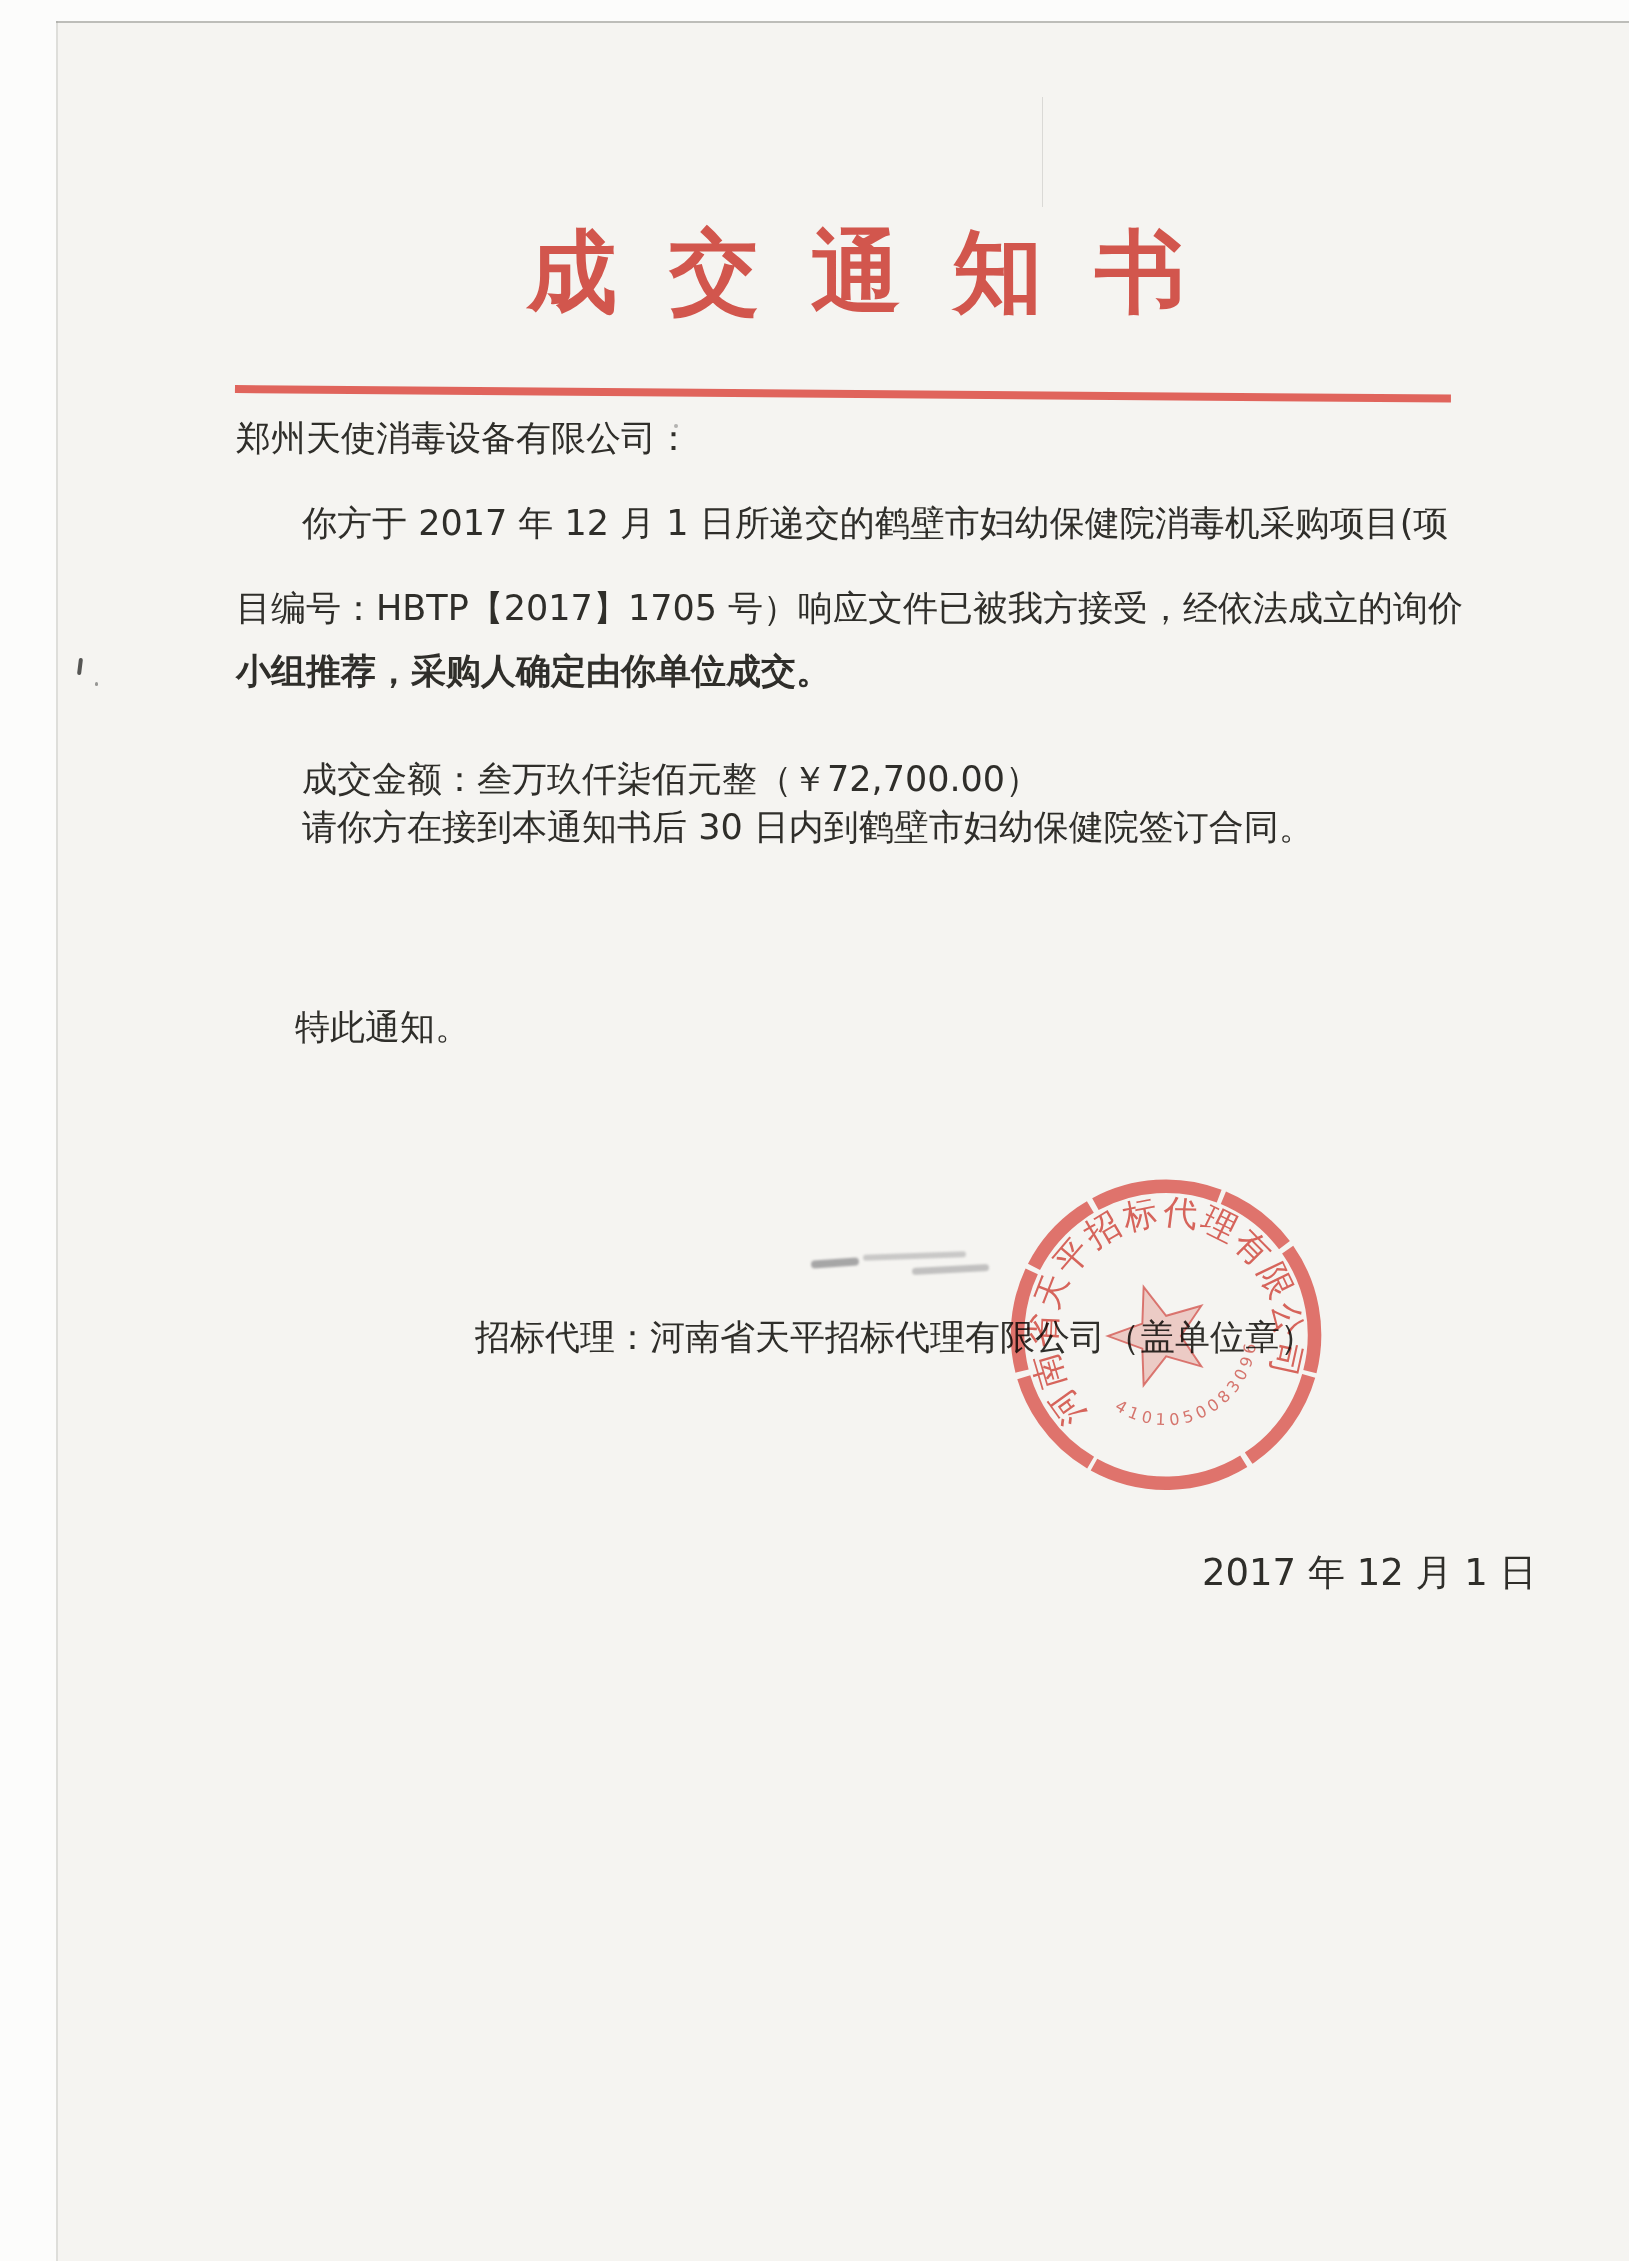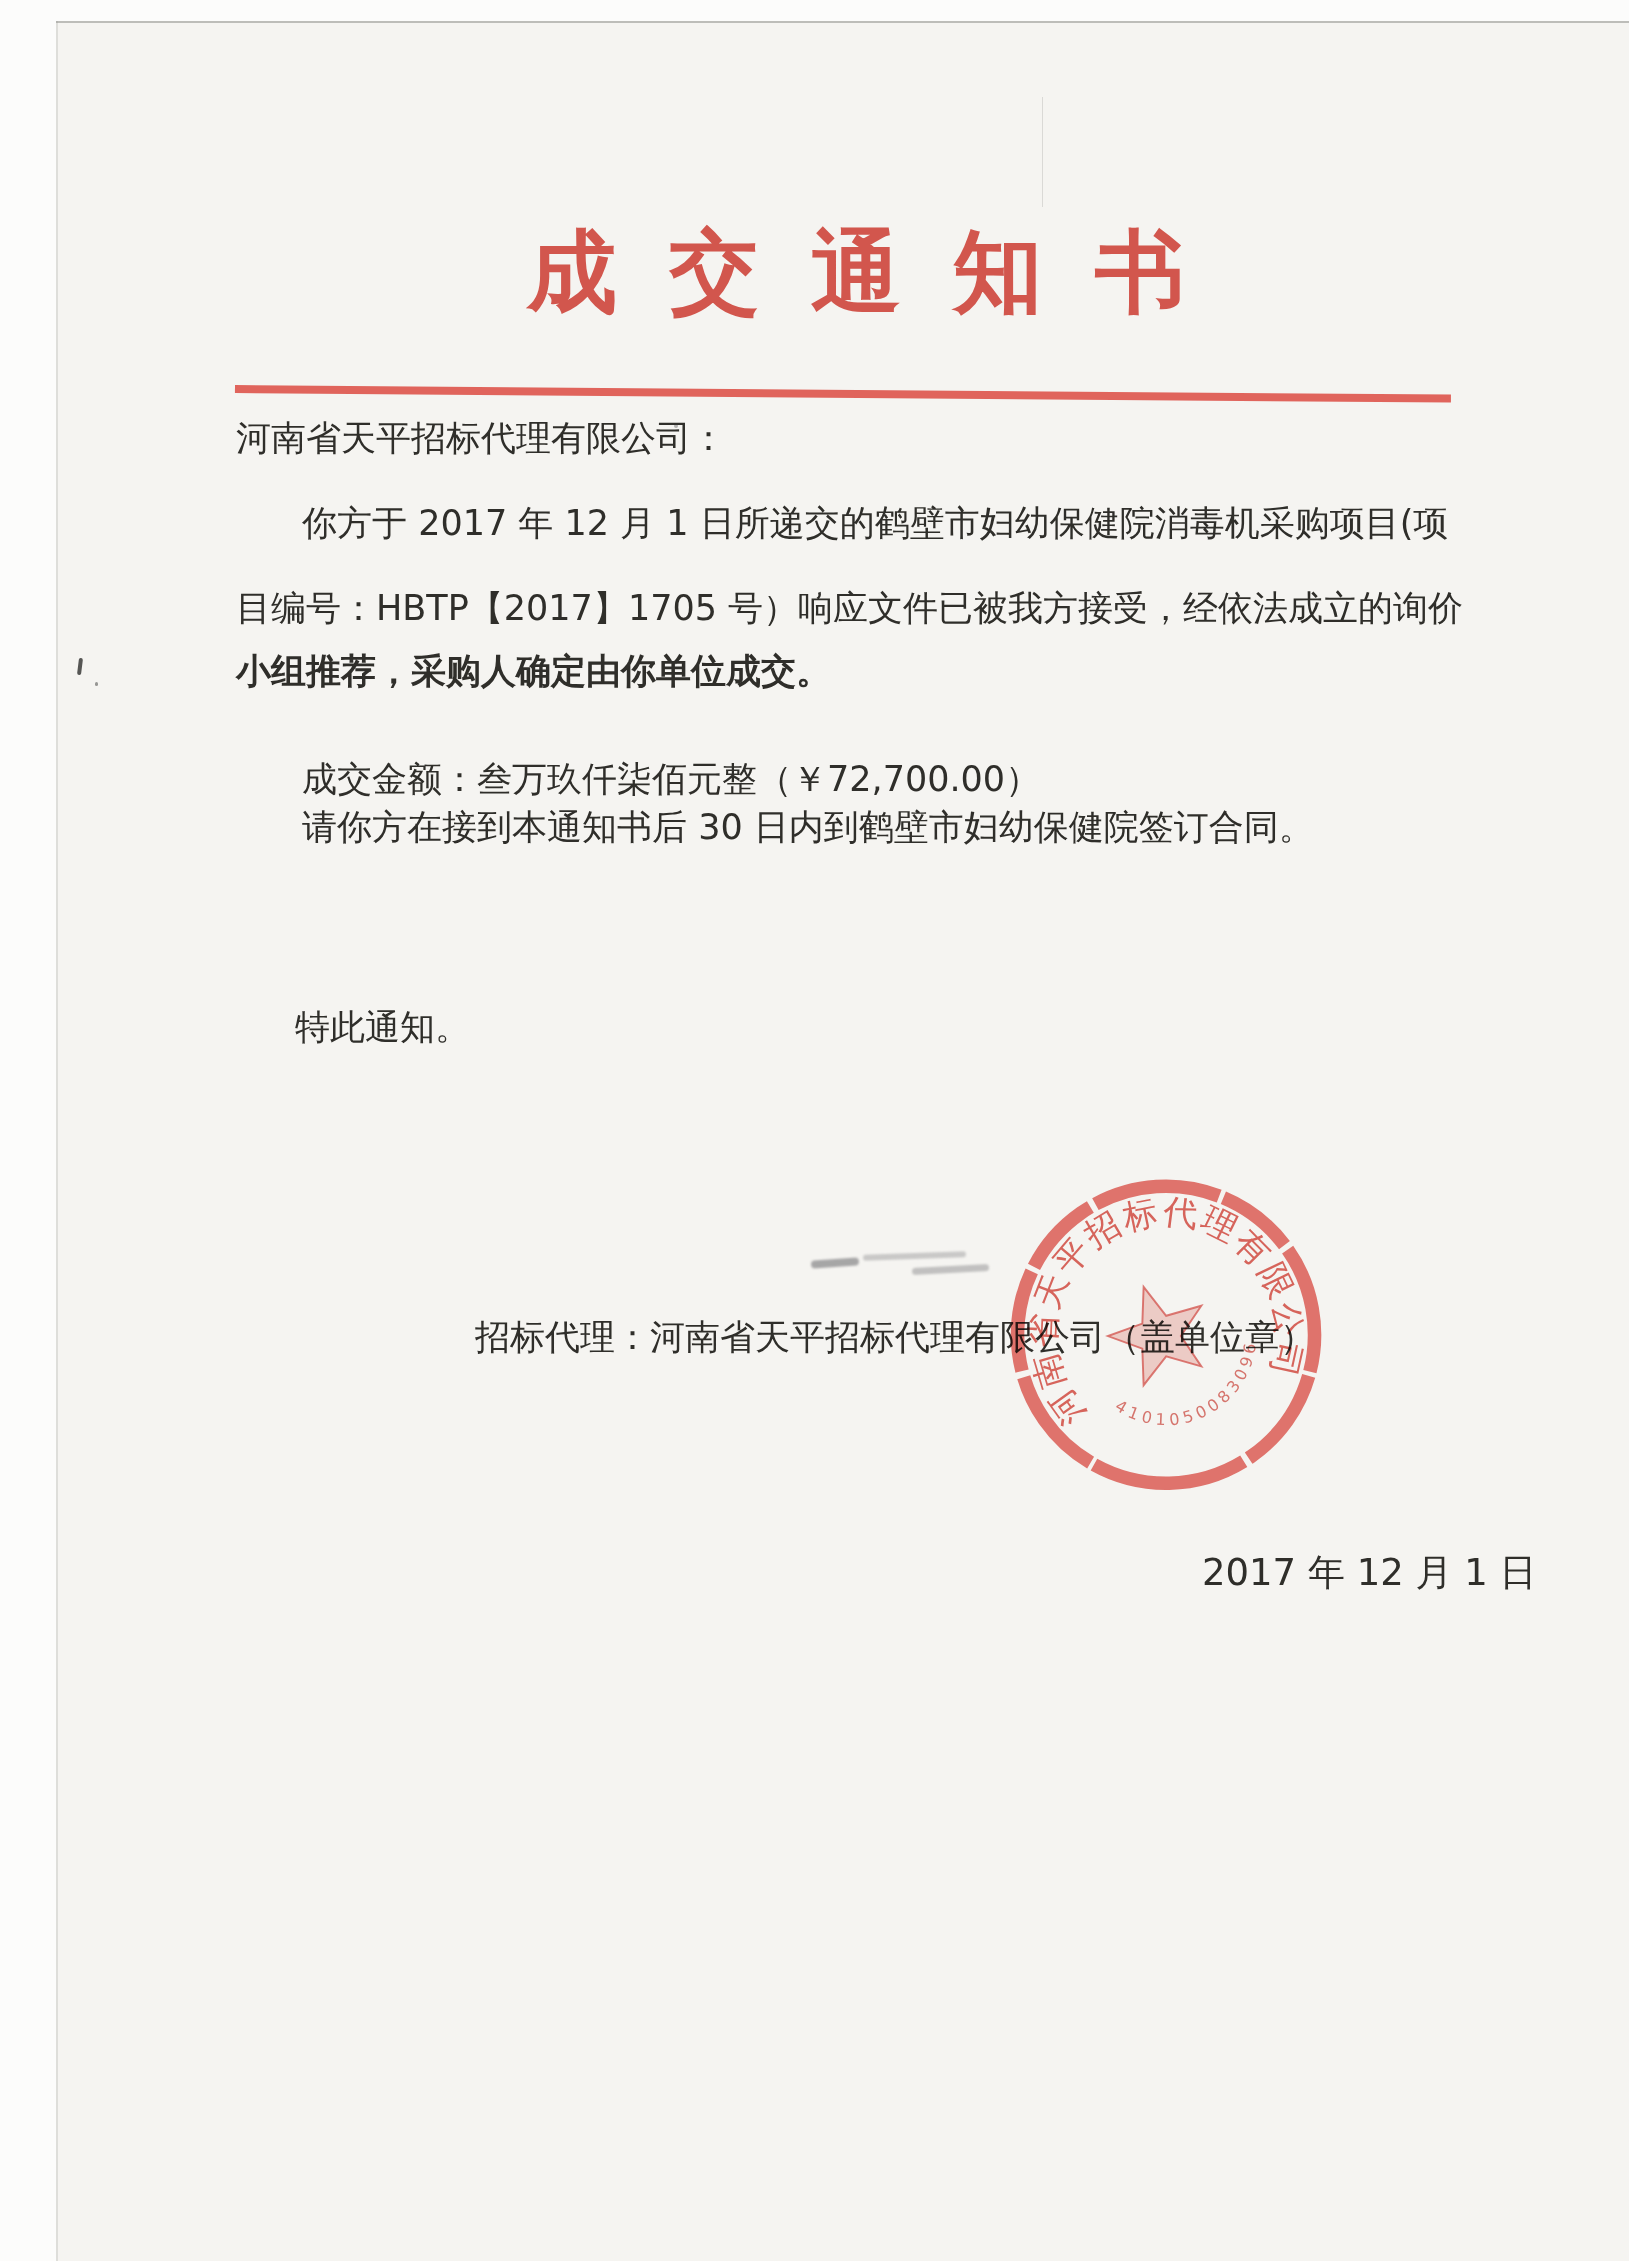--- a/index.html
+++ b/index.html
@@ -65,21 +65,21 @@
 <div>
 
   <div class="paper"></div>
   <div class="edge-top"></div>
   <div class="edge-left"></div>
   <div class="streak"></div>
 
   <h1 class="doc-title">成 交 通 知 书</h1>
   <div class="rule"></div>
 
-  <p class="line l1">河南省天平招标代理有限公司：</p>
+  <p class="line l1">郑州天使消毒设备有限公司：</p>
   <p class="line l2">你方于 2017 年 12 月 1 日所递交的鹤壁市妇幼保健院消毒机采购项目(项</p>
   <p class="line l3">目编号：HBTP【2017】1705 号）响应文件已被我方接受，经依法成立的询价</p>
   <p class="line l4">小组推荐，采购人确定由你单位成交。</p>
   <p class="line l5">成交金额：叁万玖仟柒佰元整（￥72,700.00）</p>
   <p class="line l6">请你方在接到本通知书后 30 日内到鹤壁市妇幼保健院签订合同。</p>
   <p class="line closing">特此通知。</p>
   <p class="line agent">招标代理：河南省天平招标代理有限公司（盖单位章）</p>
   <p class="line date">2017 年 12 月 1 日</p>
 
   <div class="speck speck-a"></div>

